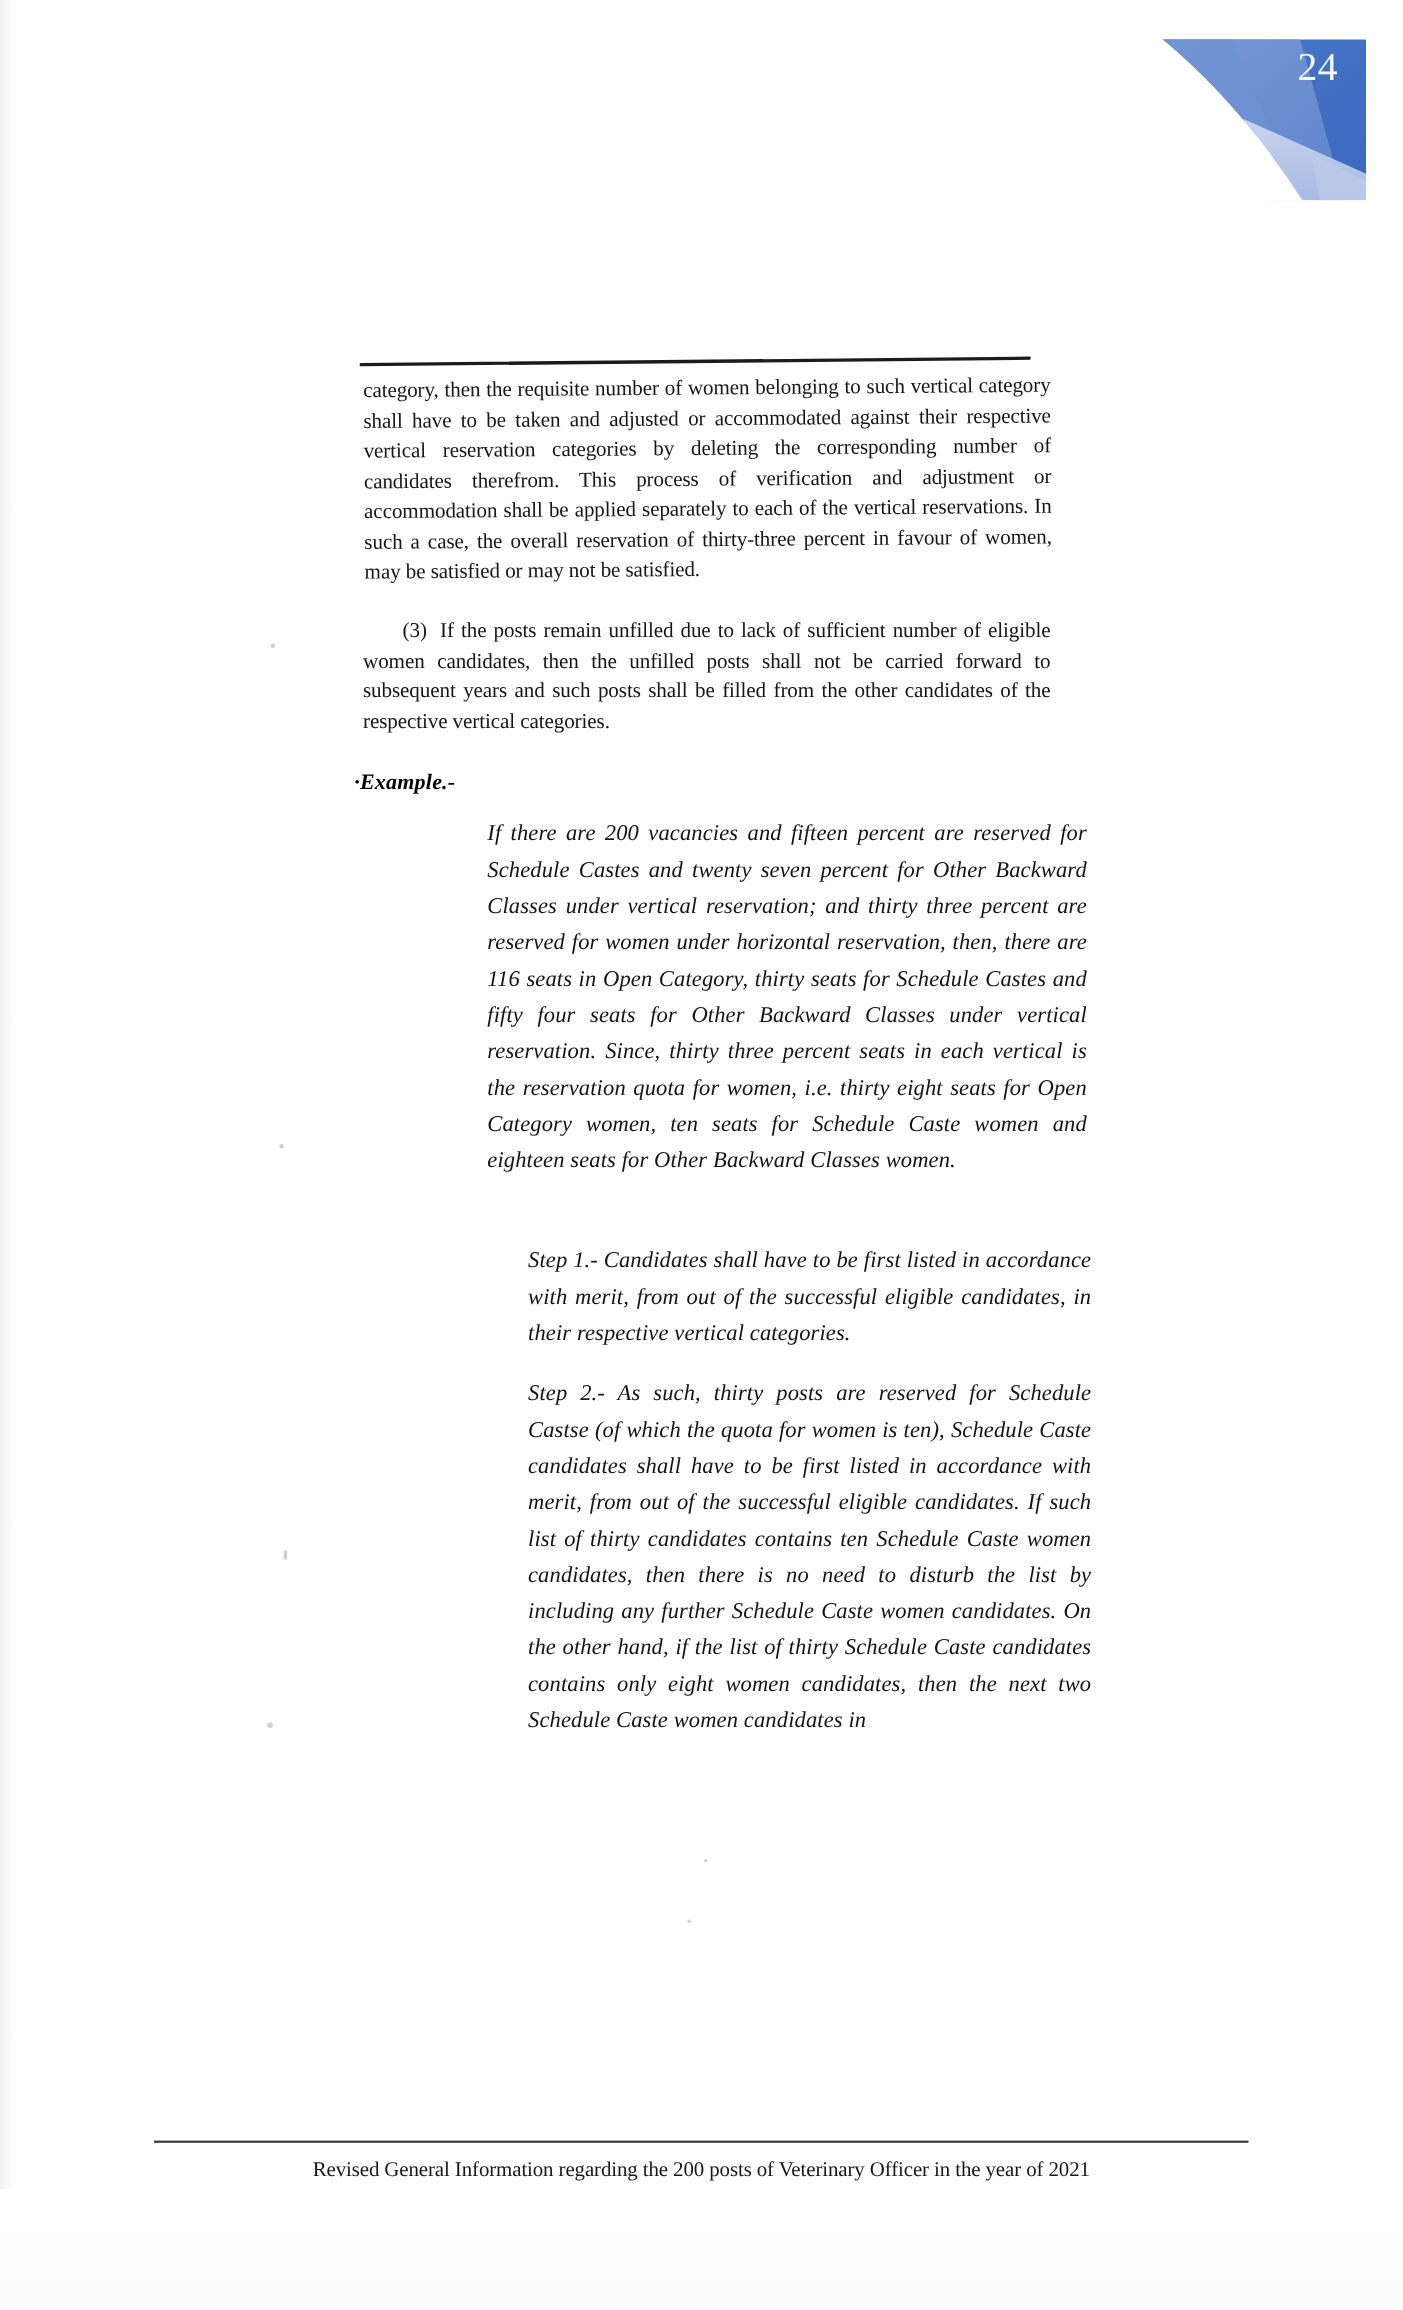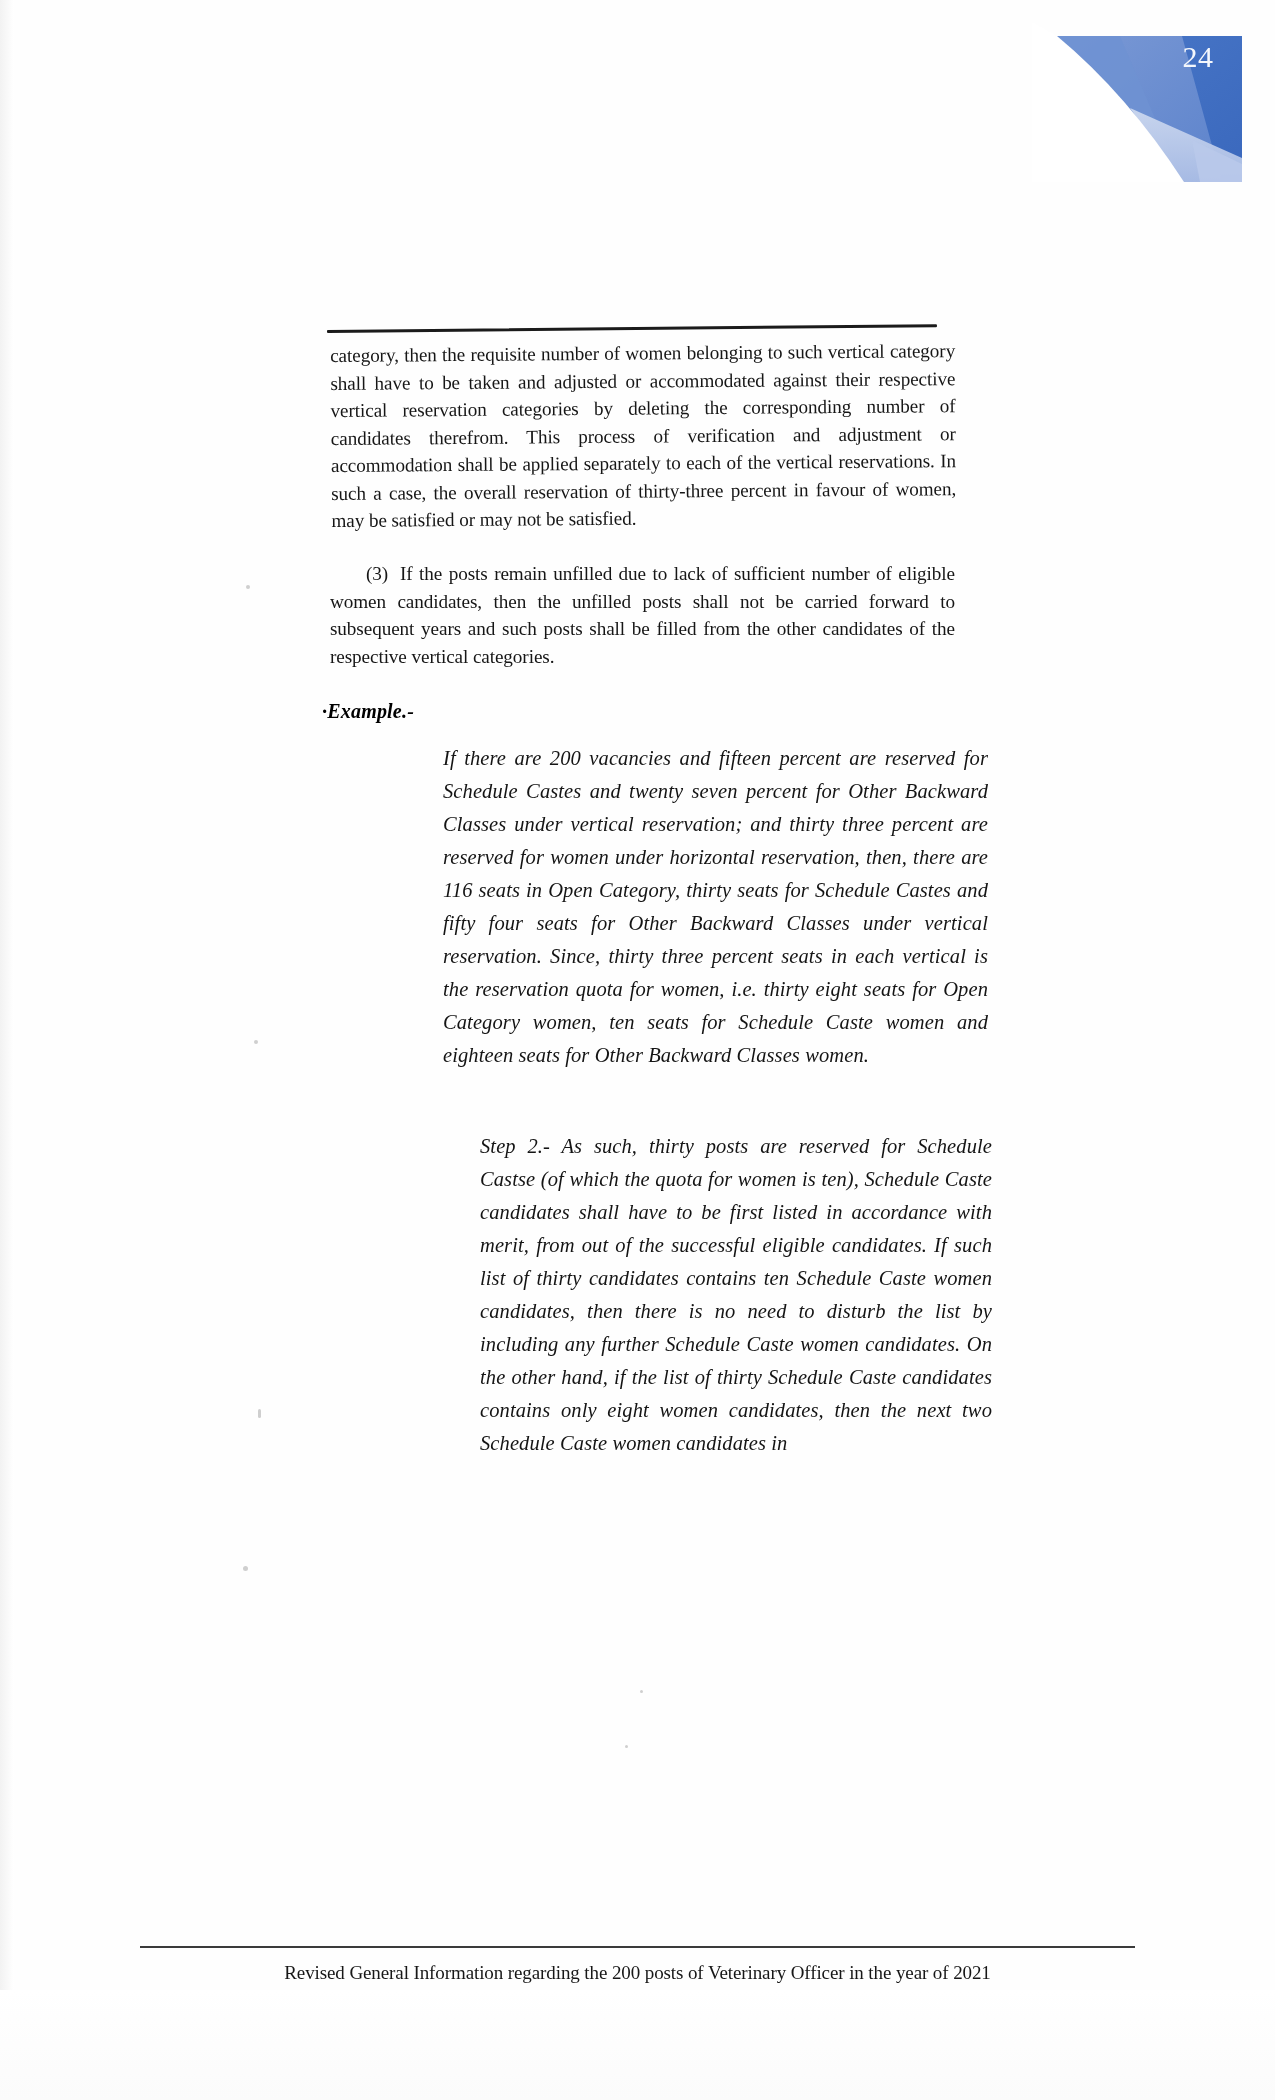--- a/index.html
+++ b/index.html
@@ -50,21 +50,21 @@
     overflow: hidden;
   }
   #corner-banner svg { display: block; }
   #page-number {
     position: absolute;
     right: 42px;
     top: 40px;
     width: 70px;
     text-align: center;
     font-family: "Liberation Serif", serif;
-    font-size: 30px;
+    font-size: 36px;
     color: #f4f7fc;
     letter-spacing: 0.5px;
     z-index: 4;
   }
 
   
   #gazette-header {
     position: absolute;
     left: 330px;
     top: 258px;
@@ -258,20 +258,21 @@
     <p class="para"><span class="indent"></span><span>(3)</span><span class="gapnum"></span><span>If the posts remain unfilled due to lack of sufficient number of eligible women candidates, then the unfilled posts shall not be carried forward to subsequent years and such posts shall be filled from the other candidates of the respective vertical categories.</span></p>
   </div>
 
   <div id="example-label">·Example.-</div>
 
   <div id="example-block">
     <p class="ital-para">If there are 200 vacancies  and fifteen percent are reserved for Schedule Castes  and twenty seven percent for Other Backward Classes under vertical reservation; and thirty three percent are reserved for women under horizontal reservation, then, there are 116 seats in Open Category, thirty seats for Schedule Castes and fifty four seats for Other Backward Classes under vertical reservation. Since, thirty three percent seats in each vertical is the reservation quota for women, i.e. thirty eight seats for Open Category women, ten seats for Schedule Caste women and eighteen seats for Other Backward Classes women.</p>
   </div>
 
   <div id="steps-block">
+    <p class="step-para">Step 1.- Candidates shall have to be first listed in accordance with merit, from out of the successful eligible candidates, in their respective vertical categories.</p>
     <p class="step-para">Step 2.- As such, thirty posts are reserved for Schedule Castse (of which the quota for women is ten), Schedule Caste candidates shall have to be first listed in accordance with merit, from out of the successful eligible candidates. If such list of thirty candidates contains ten Schedule Caste women candidates, then there is no need to disturb the list by including any further Schedule Caste women candidates. On the other hand, if the list of thirty Schedule Caste candidates contains only eight women candidates, then the next two Schedule Caste women candidates in</p>
   </div>
 
   <div class="speck" style="left:246px; top:585px; width:4px; height:4px;"></div>
   <div class="speck" style="left:254px; top:1040px; width:4px; height:4px;"></div>
   <div class="speck" style="left:243px; top:1566px; width:5px; height:5px;"></div>
   <div class="speck" style="left:258px; top:1409px; width:3px; height:9px; border-radius:2px;"></div>
   <div class="speck" style="left:640px; top:1690px; width:3px; height:3px;"></div>
   <div class="speck" style="left:625px; top:1745px; width:3px; height:3px;"></div>
 

